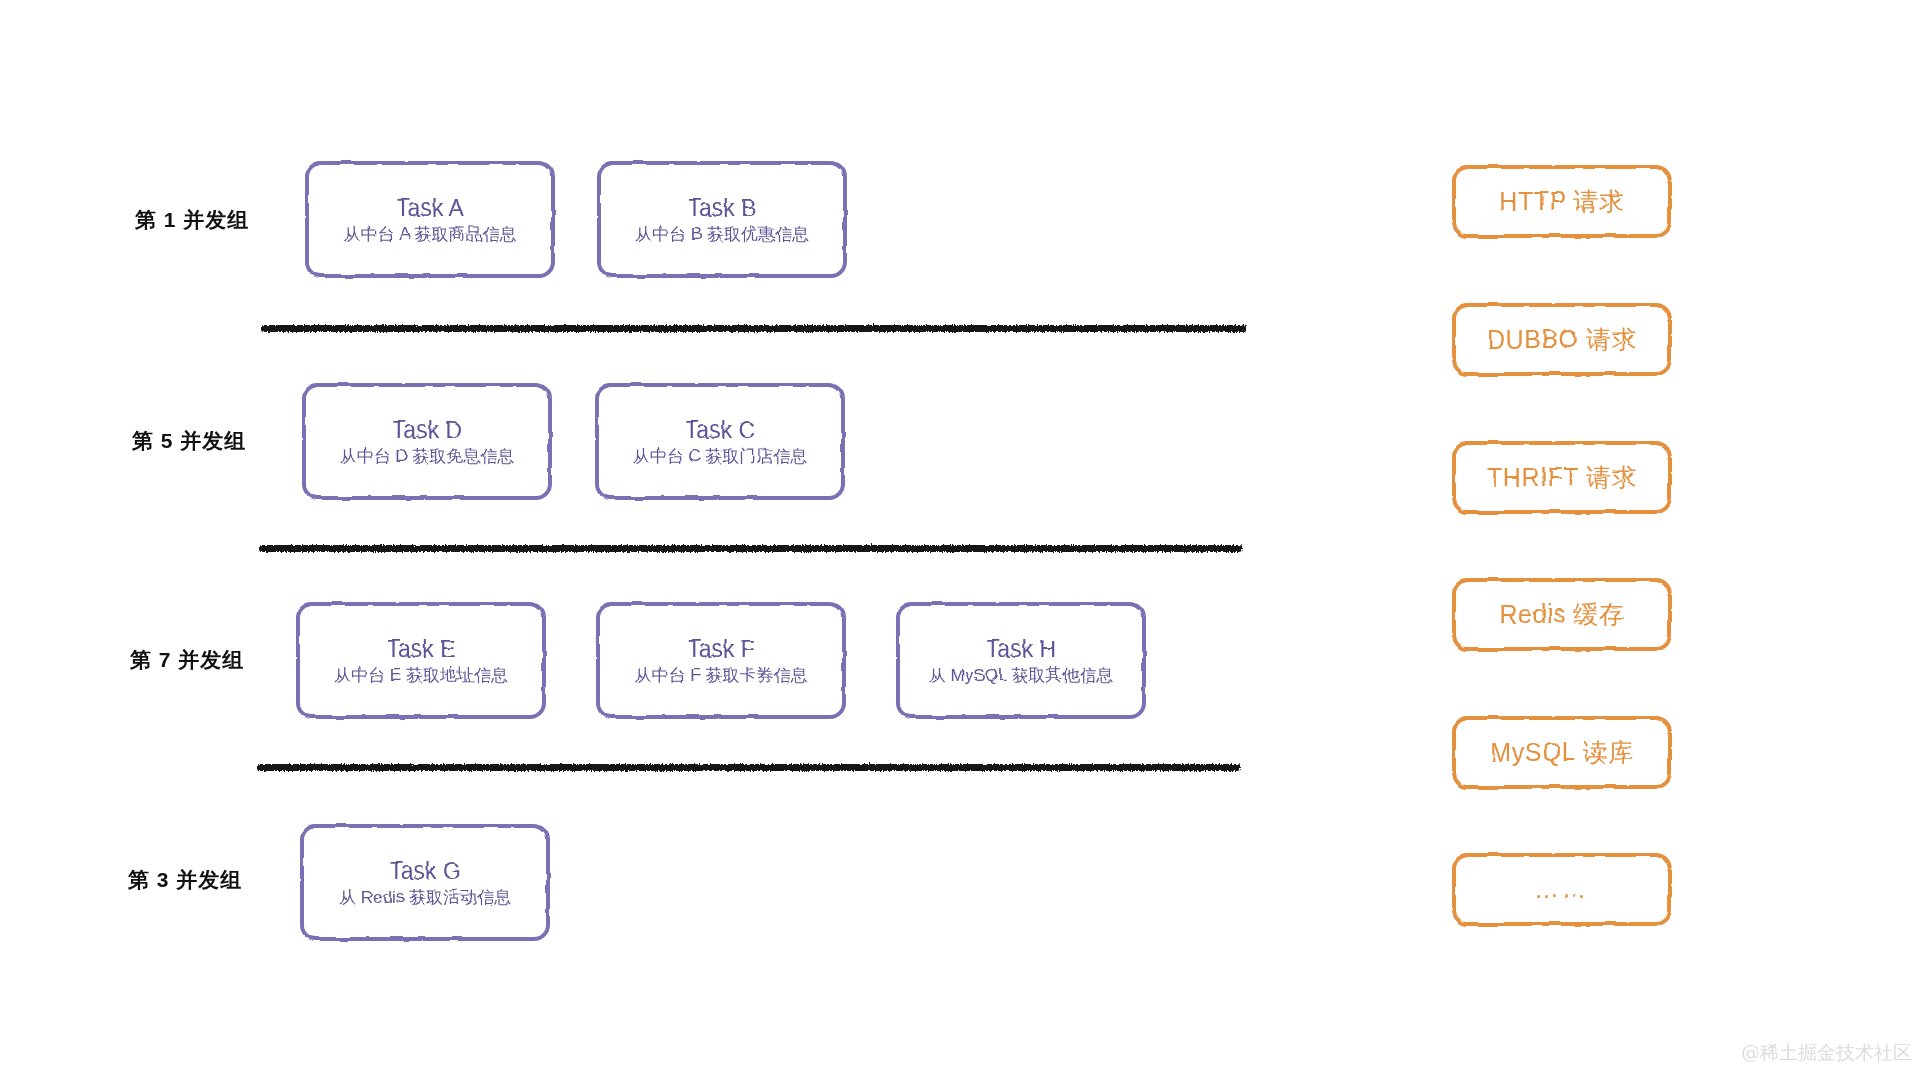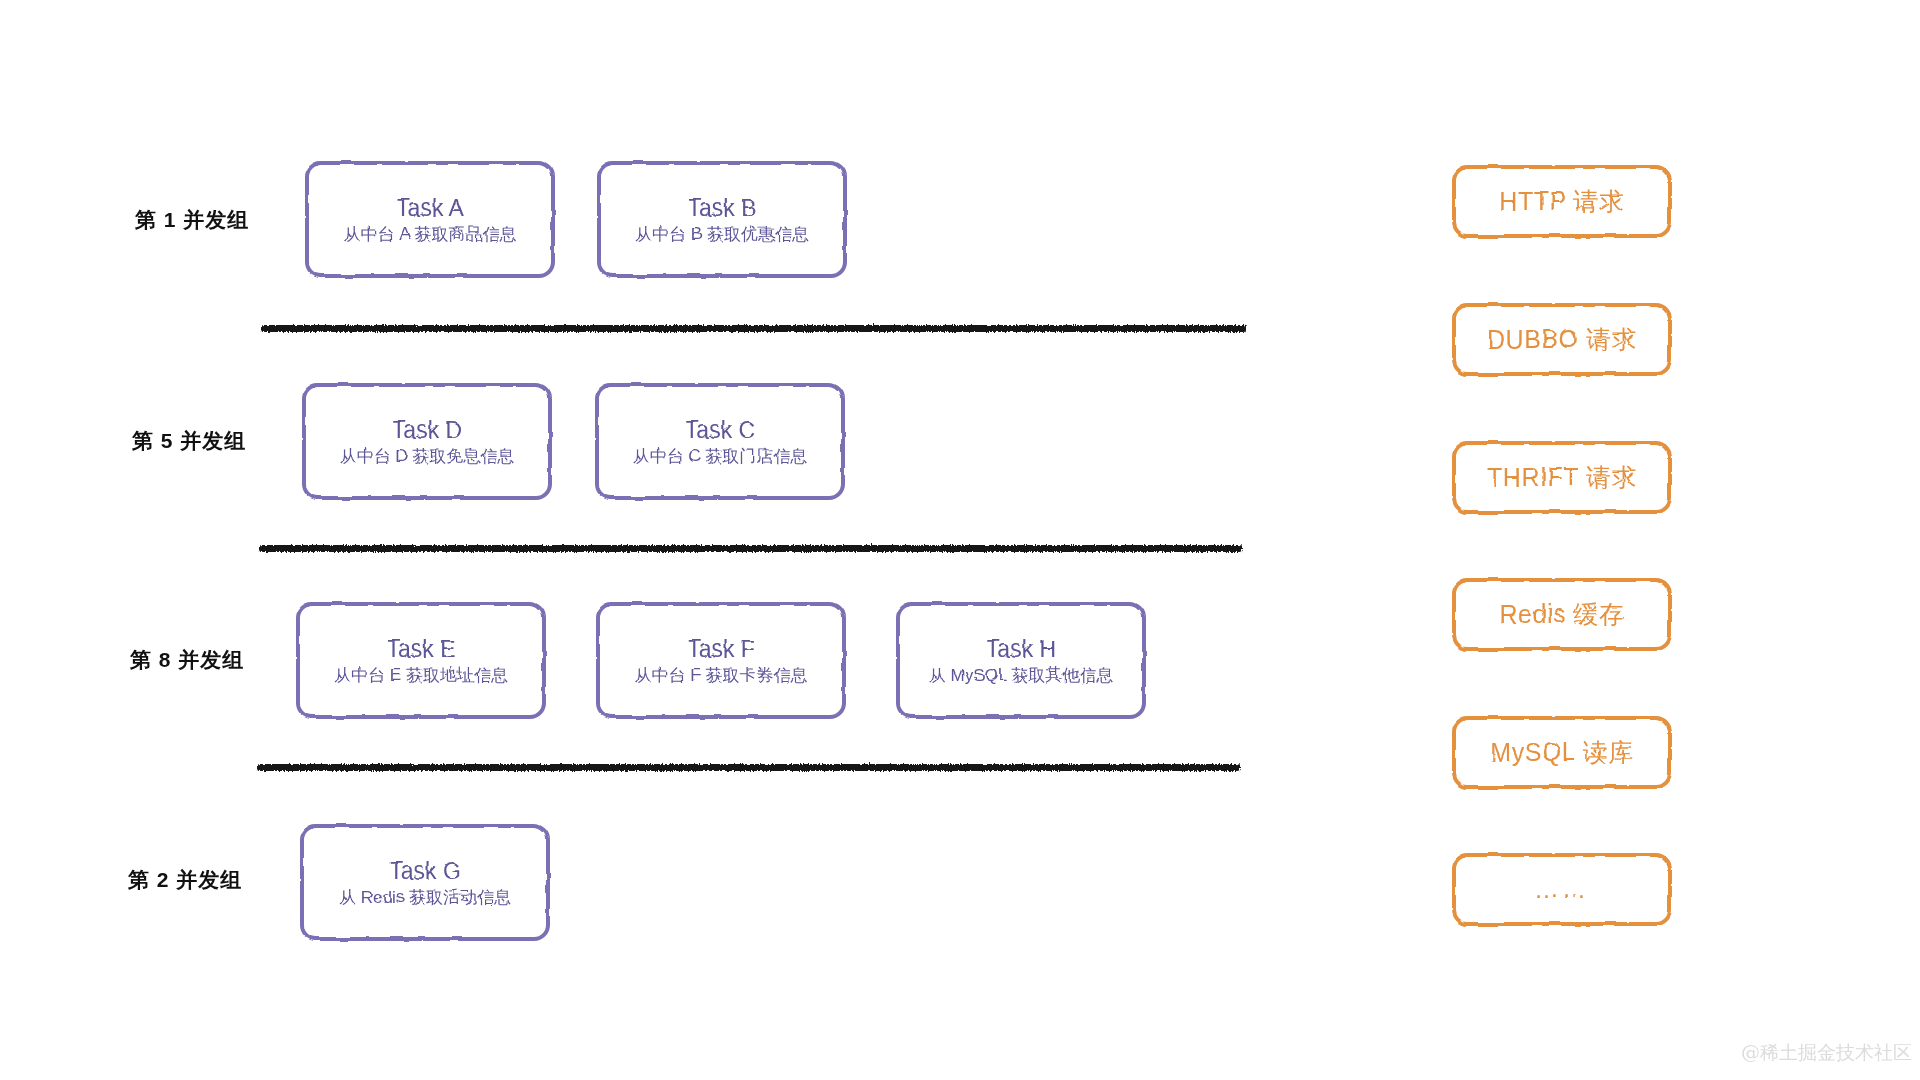--- a/index.html
+++ b/index.html
@@ -146,40 +146,40 @@
     <div class="task-desc">从中台 D 获取免息信息</div>
   </div>
 
   <div class="task-box" style="left:595px; top:383px; width:250px; height:117px;">
     <div class="task-title">Task C</div>
     <div class="task-desc">从中台 C 获取门店信息</div>
   </div>
 
   <div class="divider" style="left:259px; top:545px; width:983px;"></div>
 
-  <div class="group-label" style="left:130px; top:646px;">第 8 并发组</div>
+  <div class="group-label" style="left:130px; top:646px;">第 7 并发组</div>
 
   <div class="task-box" style="left:296px; top:602px; width:250px; height:117px;">
     <div class="task-title">Task E</div>
     <div class="task-desc">从中台 E 获取地址信息</div>
   </div>
 
   <div class="task-box" style="left:596px; top:602px; width:250px; height:117px;">
     <div class="task-title">Task F</div>
     <div class="task-desc">从中台 F 获取卡券信息</div>
   </div>
 
   <div class="task-box" style="left:896px; top:602px; width:250px; height:117px;">
     <div class="task-title">Task H</div>
     <div class="task-desc">从 MySQL 获取其他信息</div>
   </div>
 
   <div class="divider" style="left:257px; top:764px; width:983px;"></div>
 
-  <div class="group-label" style="left:128px; top:866px;">第 2 并发组</div>
+  <div class="group-label" style="left:128px; top:866px;">第 3 并发组</div>
 
   <div class="task-box" style="left:300px; top:824px; width:250px; height:117px;">
     <div class="task-title">Task G</div>
     <div class="task-desc">从 Redis 获取活动信息</div>
   </div>
 
   <div class="legend-box" style="left:1452px; top:165px; width:220px; height:73px;">
     <div class="legend-label">HTTP 请求</div>
   </div>
 

